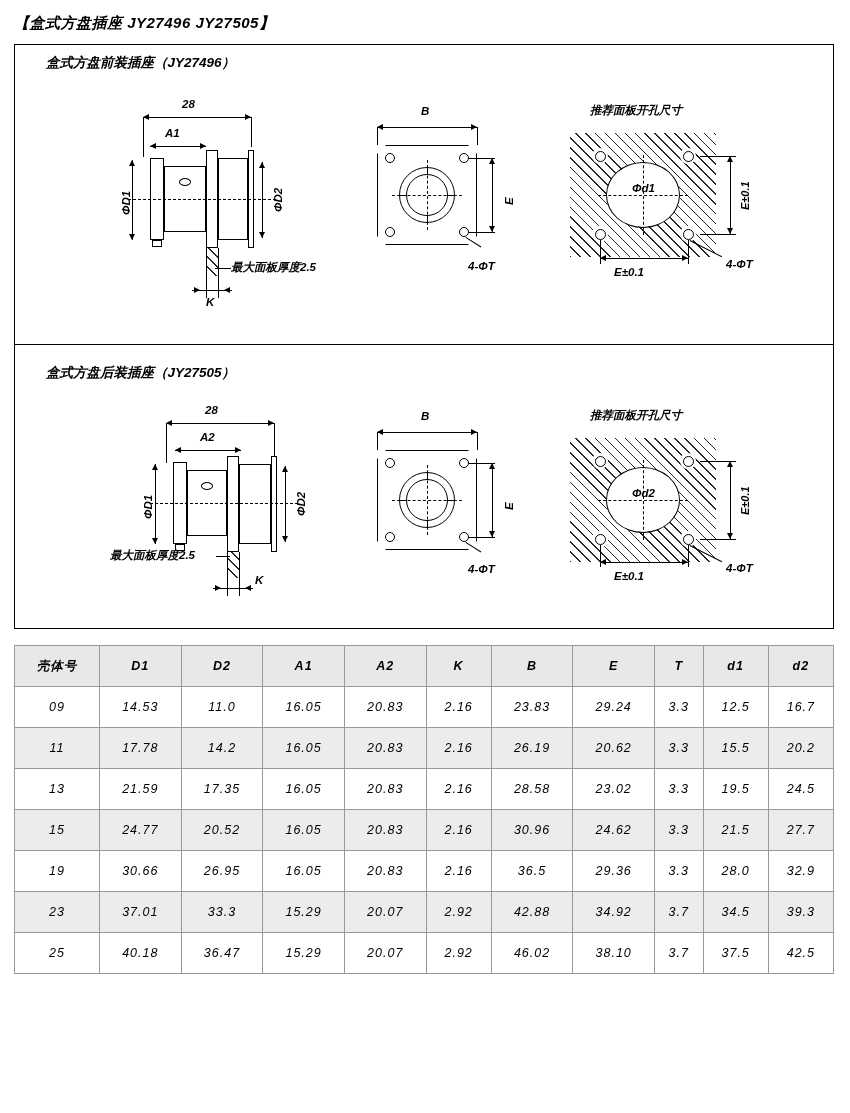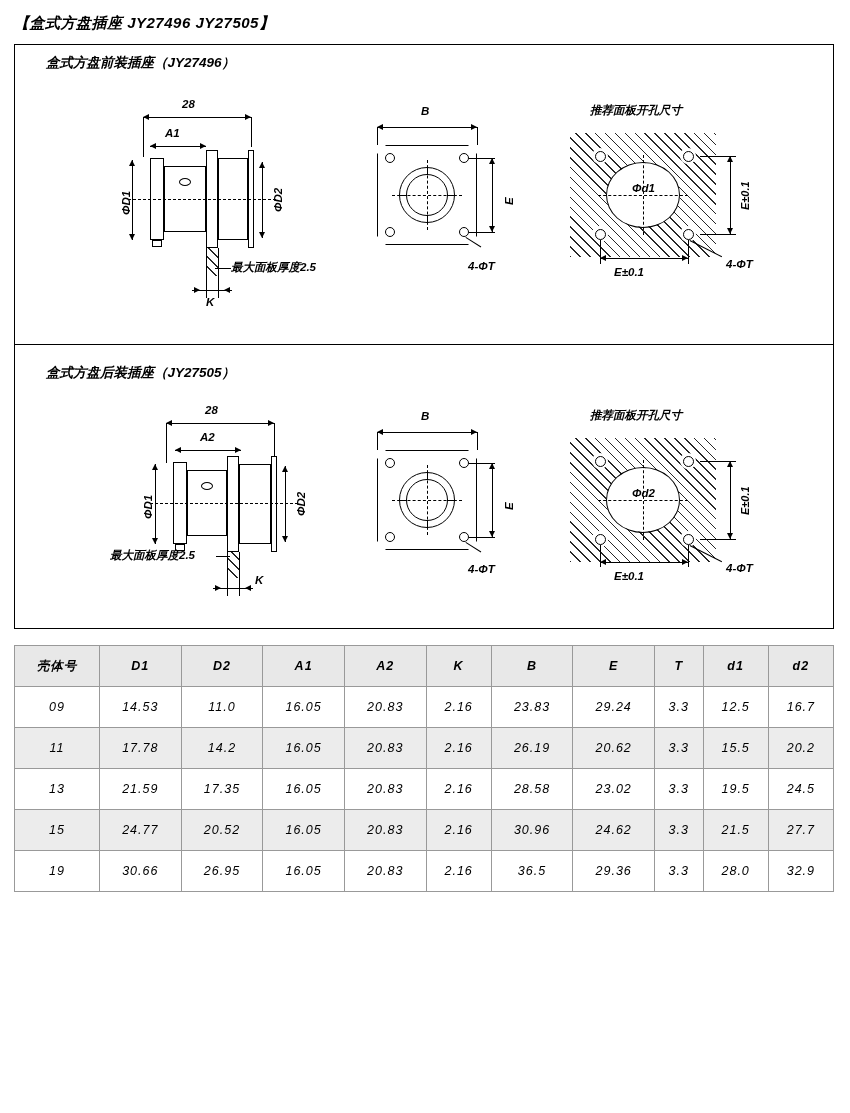--- a/index.html
+++ b/index.html
@@ -403,16 +403,42 @@
         <td>26.95</td>
         <td>16.05</td>
         <td>20.83</td>
         <td>2.16</td>
         <td>36.5</td>
         <td>29.36</td>
         <td>3.3</td>
         <td>28.0</td>
         <td>32.9</td>
       </tr>
+      <tr>
+        <td>23</td>
+        <td>37.01</td>
+        <td>33.3</td>
+        <td>15.29</td>
+        <td>20.07</td>
+        <td>2.92</td>
+        <td>42.88</td>
+        <td>34.92</td>
+        <td>3.7</td>
+        <td>34.5</td>
+        <td>39.3</td>
+      </tr>
+      <tr>
+        <td>25</td>
+        <td>40.18</td>
+        <td>36.47</td>
+        <td>15.29</td>
+        <td>20.07</td>
+        <td>2.92</td>
+        <td>46.02</td>
+        <td>38.10</td>
+        <td>3.7</td>
+        <td>37.5</td>
+        <td>42.5</td>
+      </tr>
     </tbody>
   </table>
 
 </div>
 
 </body></html>

